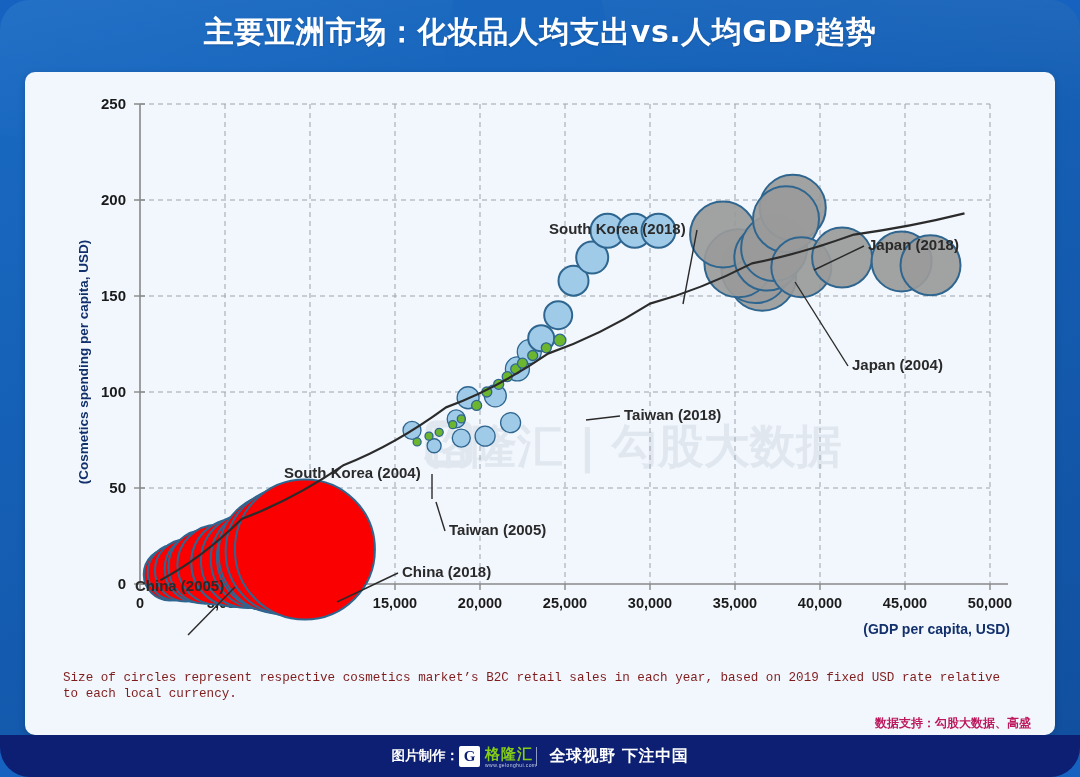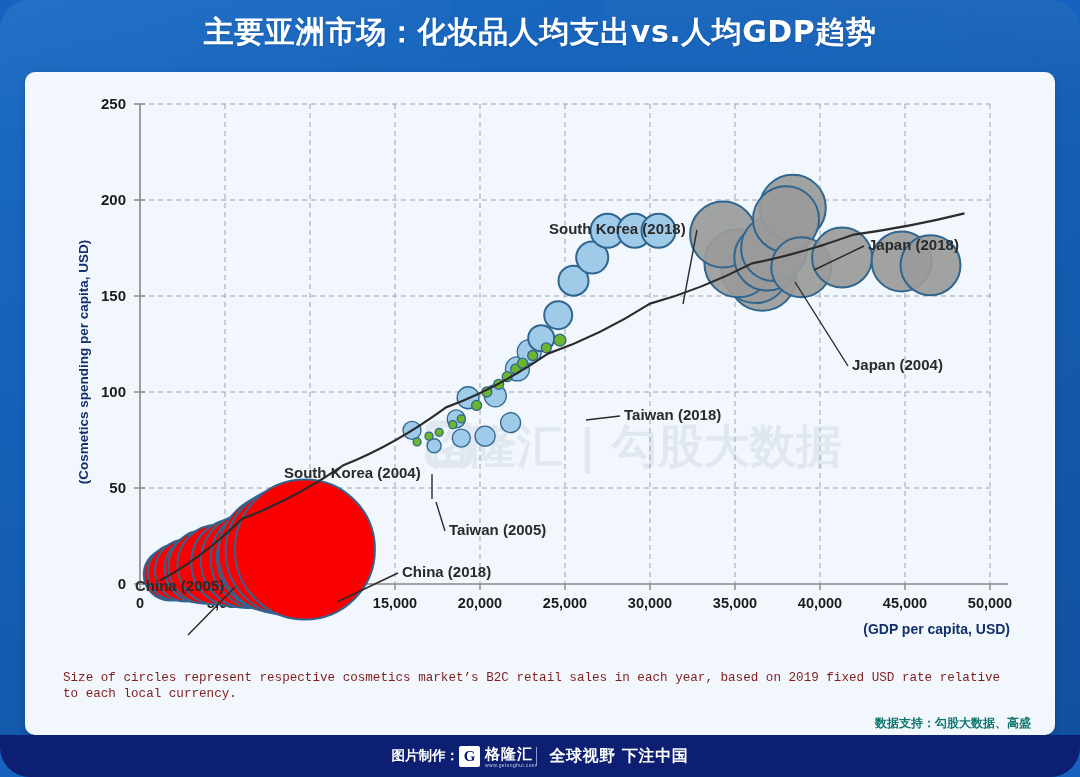--- a/index.html
+++ b/index.html
@@ -42,42 +42,42 @@
   .chart-wrap{position:absolute;left:0;top:0;width:1030px;height:580px;}
   svg.plot{display:block;}
 
   .footnote{
     position:absolute;left:38px;top:598px;width:955px;
     color:#7f1d1d;font-size:12.6px;line-height:1.28;
     font-family:Liberation Mono, monospace;
   }
   .source{
     position:absolute;right:24px;top:643px;
-    color:#0f766e;font-size:12px;font-weight:bold;
+    color:#be185d;font-size:12px;font-weight:bold;
     font-family:"DejaVu Sans","Liberation Sans",sans-serif;
   }
 
   .footer{
     position:absolute;left:0;bottom:0;width:1080px;height:42px;
     background:#0c1f72;display:flex;align-items:center;justify-content:center;
   }
   .footer-label{
     color:#ffffff;font-size:13.5px;font-weight:bold;
     font-family:"DejaVu Sans","Liberation Sans",sans-serif;
   }
   .logo-box{
     display:inline-flex;align-items:center;gap:5px;
   }
   .logo-mark{
     width:21px;height:21px;background:#ffffff;color:#0c1f72;
     border-radius:2px;font-size:15px;font-weight:bold;line-height:21px;text-align:center;
     font-family:"Liberation Serif","DejaVu Serif",serif;
   }
   .logo-text{
-    color:#ffffff;font-size:15px;font-weight:bold;letter-spacing:1px;
+    color:#84cc16;font-size:15px;font-weight:bold;letter-spacing:1px;
     font-family:Liberation Sans, sans-serif;
   }
   .logo-url{
     color:#c7cfe8;font-size:5px;letter-spacing:.4px;display:block;margin-top:-2px;
     font-family:"Liberation Sans",sans-serif;
   }
   .divider{width:1px;height:19px;background:#8e9ac9;}
   .slogan{
     color:#ffffff;font-size:16px;font-weight:bold;letter-spacing:.6px;
     font-family:"DejaVu Sans","Liberation Sans",sans-serif;

